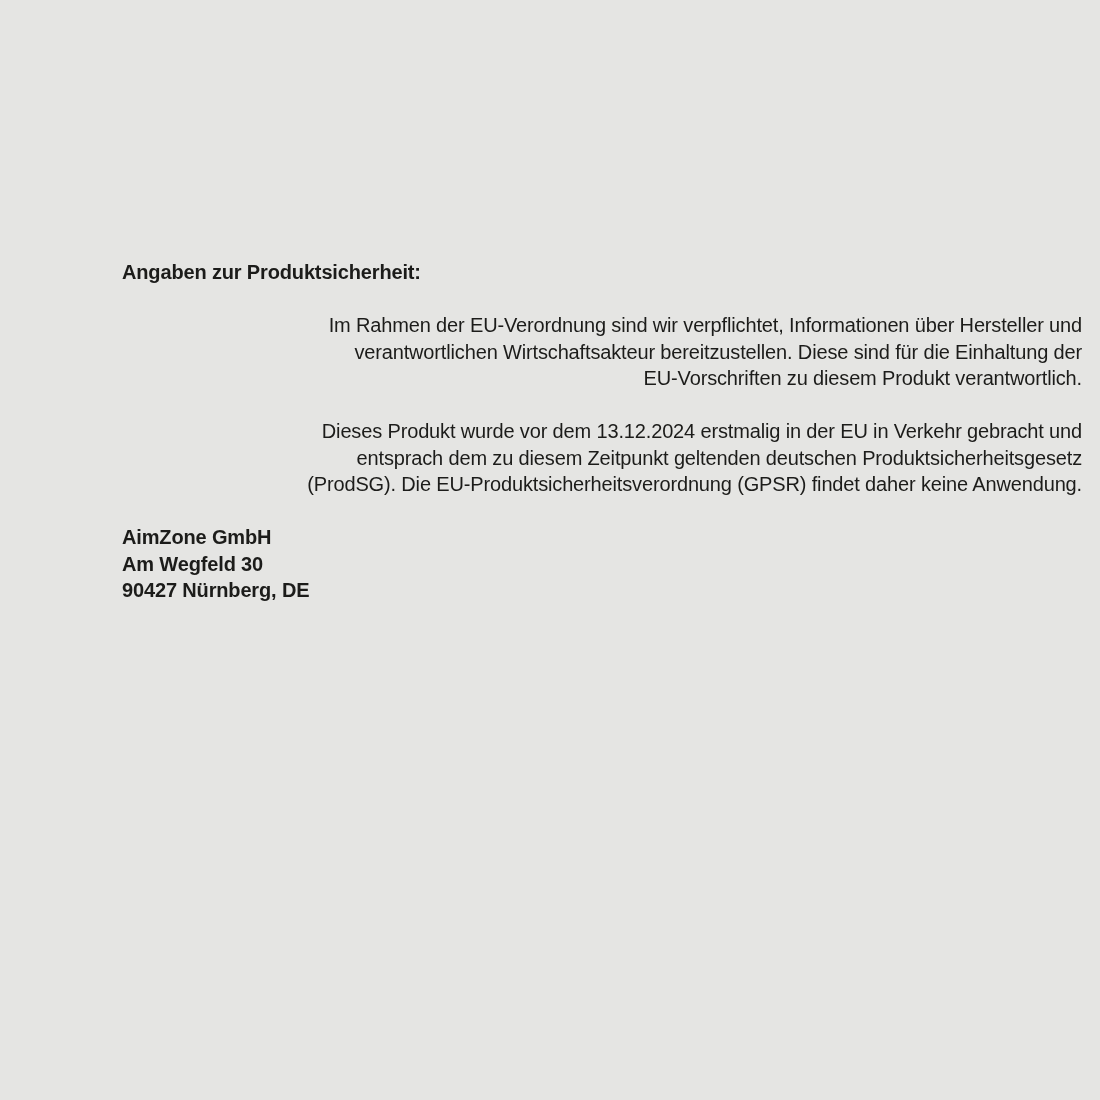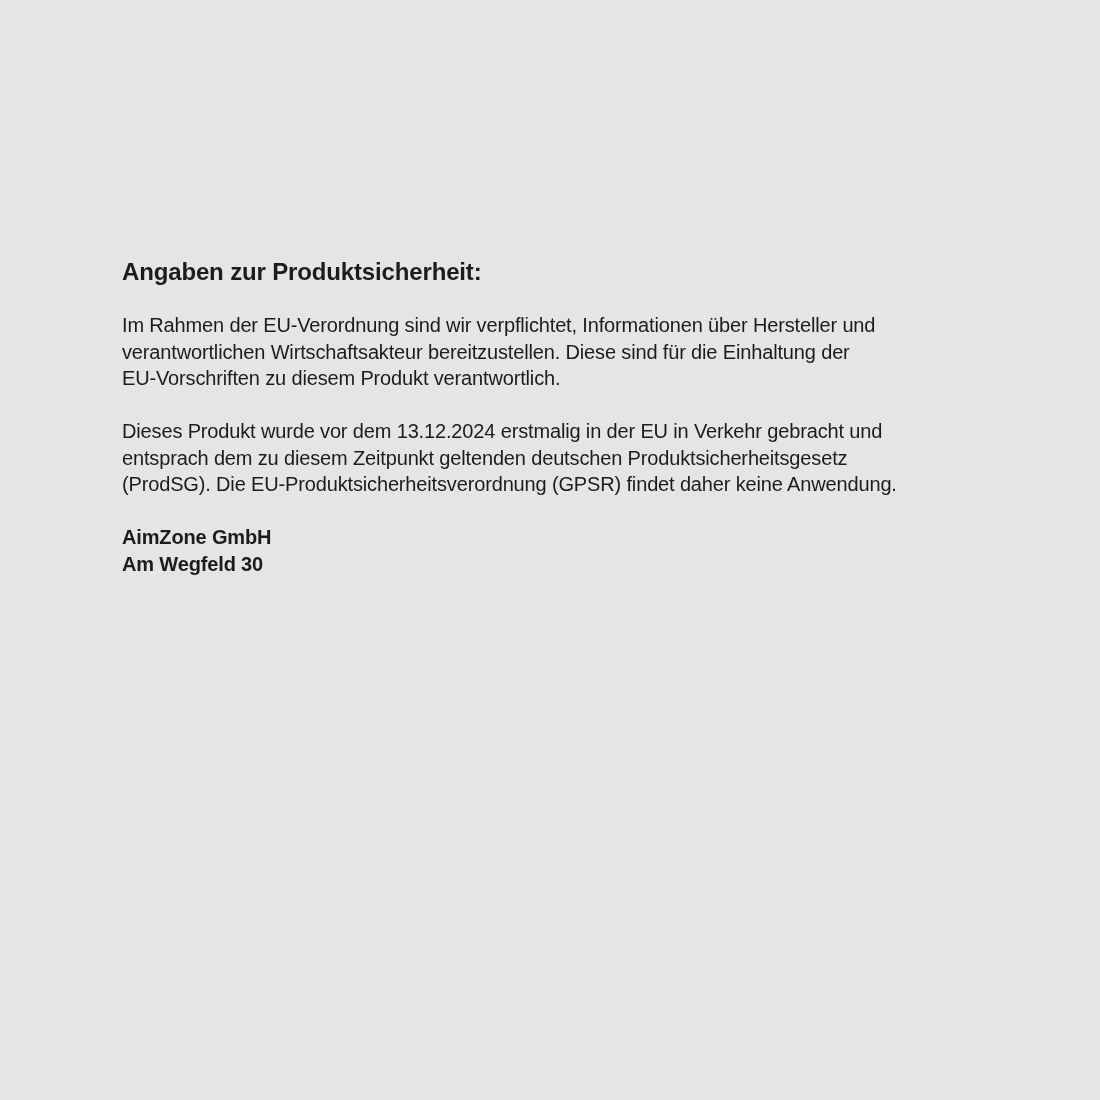--- a/index.html
+++ b/index.html
@@ -19,30 +19,31 @@
     left: 122px;
     top: 259px;
     width: 960px;
     font-size: 20px;
     line-height: 26.5px;
     letter-spacing: -0.15px;
   }
   .notice-title,
   .actor-title {
     font-weight: bold;
-    font-size: 24px;
+    font-size: 20px;
     line-height: 26.5px;
     margin: 0;
   }
   .notice-title {
     margin-bottom: 26.5px;
   }
   .para {
     margin: 0 0 26.5px 0;
     white-space: pre-line;
+    text-align: right;
   }
   .address-line {
     margin: 0;
     font-weight: bold;
   }
 </style>
 </head>
 <body>
 
 <div class="notice-content">
@@ -56,15 +57,16 @@
   <p class="para">Dieses Produkt wurde vor dem 13.12.2024 erstmalig in der EU in Verkehr gebracht und
 entsprach dem zu diesem Zeitpunkt geltenden deutschen Produktsicherheitsgesetz
 (ProdSG). Die EU-Produktsicherheitsverordnung (GPSR) findet daher keine Anwendung.</p>
 
 
 
   <div class="address-line">AimZone GmbH</div>
 
   <div class="address-line">Am Wegfeld 30</div>
 
+  <div class="address-line">90427 Nürnberg, DE</div>
 
 
 </div>
 
 </body></html>

